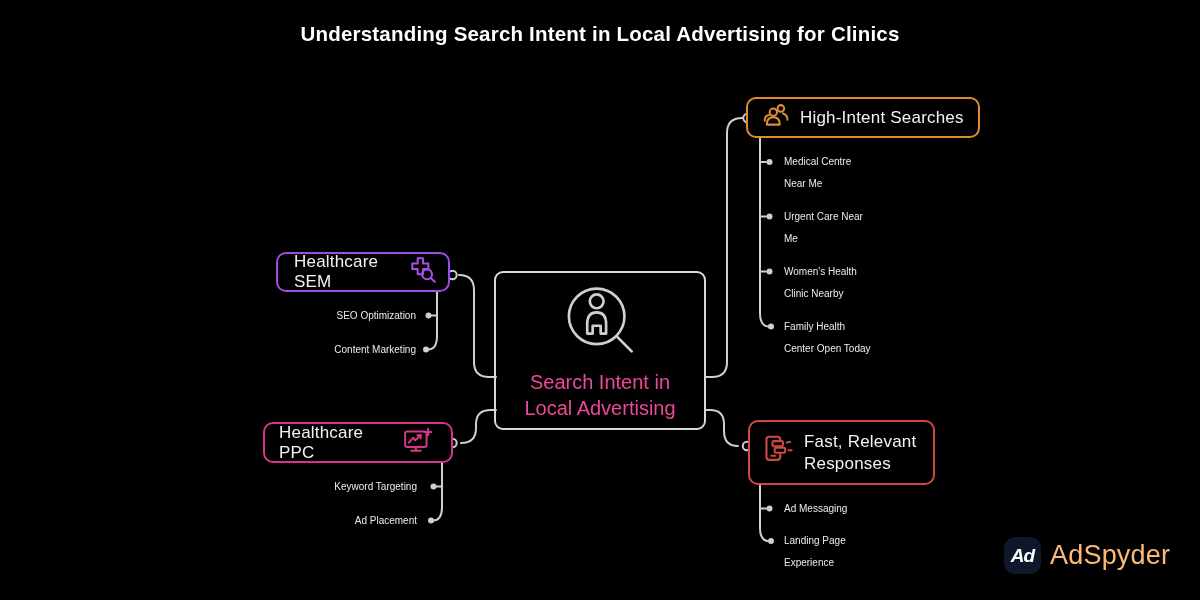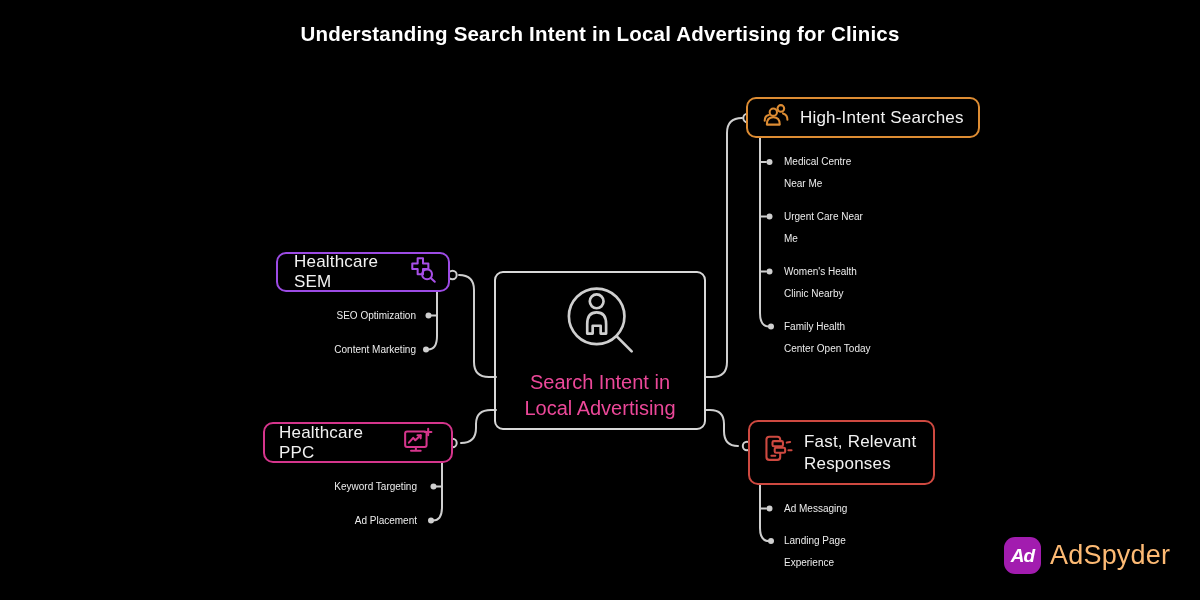--- a/index.html
+++ b/index.html
@@ -36,21 +36,21 @@
   .node-fast .nlabel{line-height:22px;white-space:pre-line;}
   
   .child{
     position:absolute;color:#ECECEC;font-size:10px;font-weight:500;
     line-height:22px;white-space:pre-line;
   }
   .child.r{text-align:right;}
   
   .logo{position:absolute;left:1004px;top:537px;display:flex;align-items:center;gap:9px;}
   .logo-badge{
-    width:37px;height:37px;border-radius:11px;background:#a21caf;
+    width:37px;height:37px;border-radius:11px;background:#0f172a;
     display:flex;align-items:center;justify-content:center;
     color:#fff;font-size:19px;font-weight:800;font-style:italic;letter-spacing:-1px;text-align:center;
   }
   .logo-text{color:#fdba74;font-size:27px;font-weight:400;letter-spacing:.2px;}
 </style>
 </head>
 <body>
 
 <div class="stage">
 

